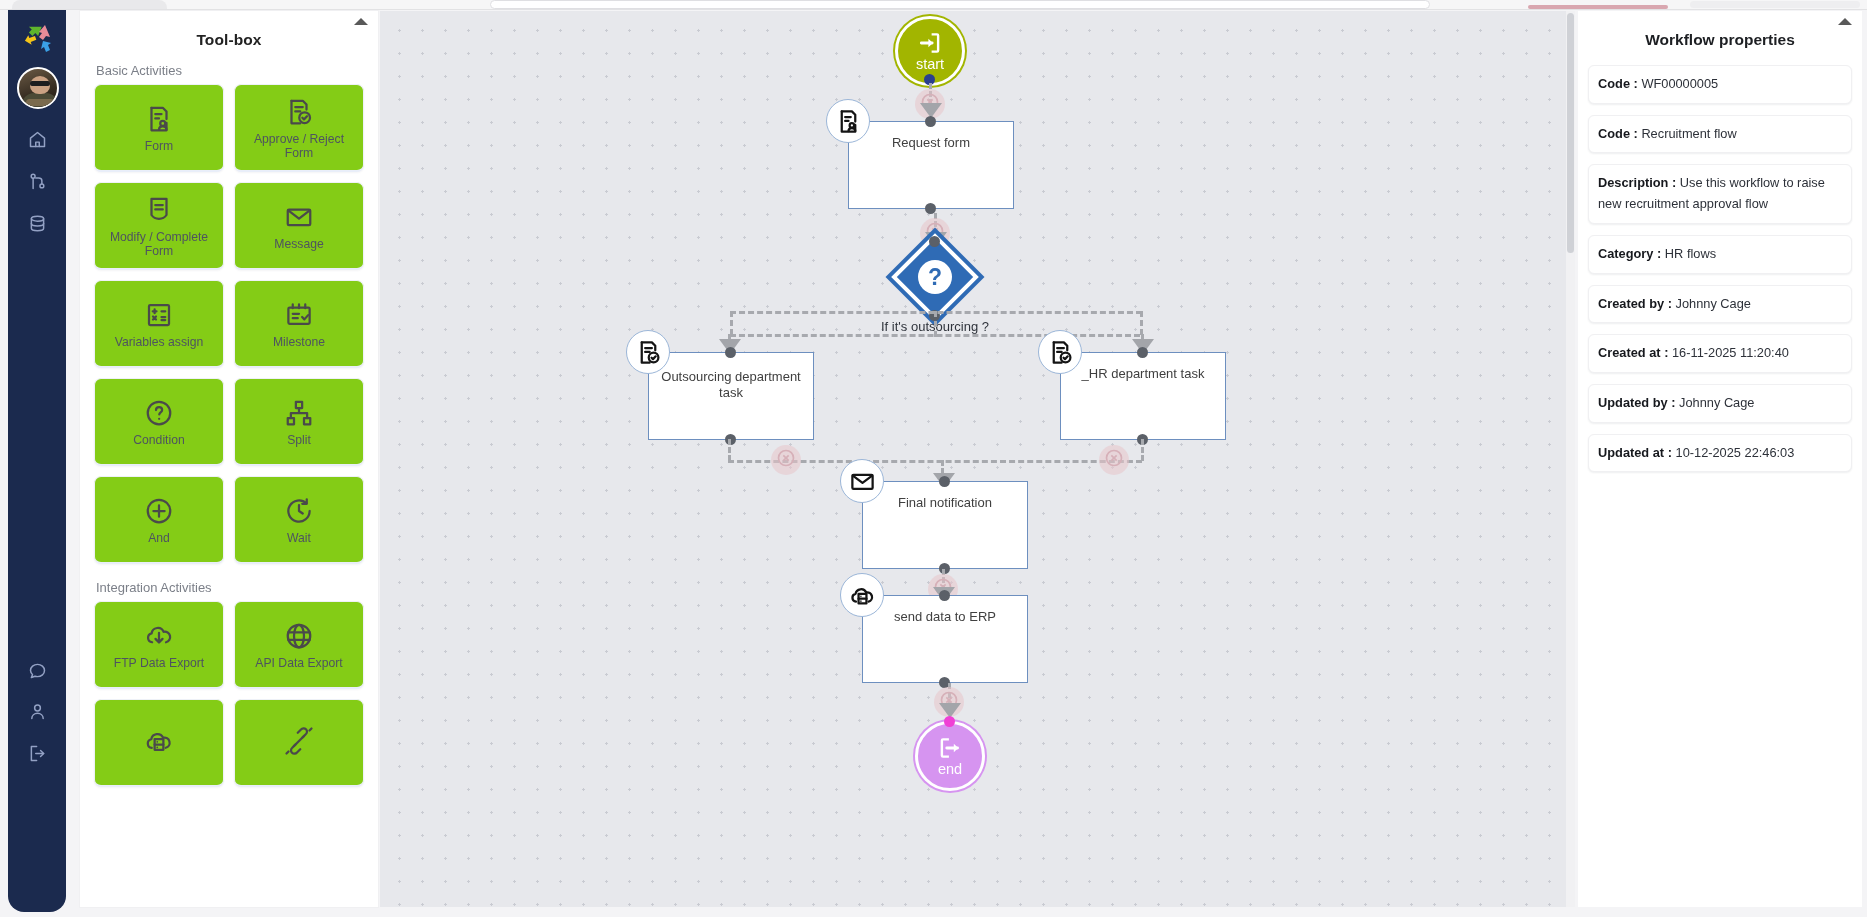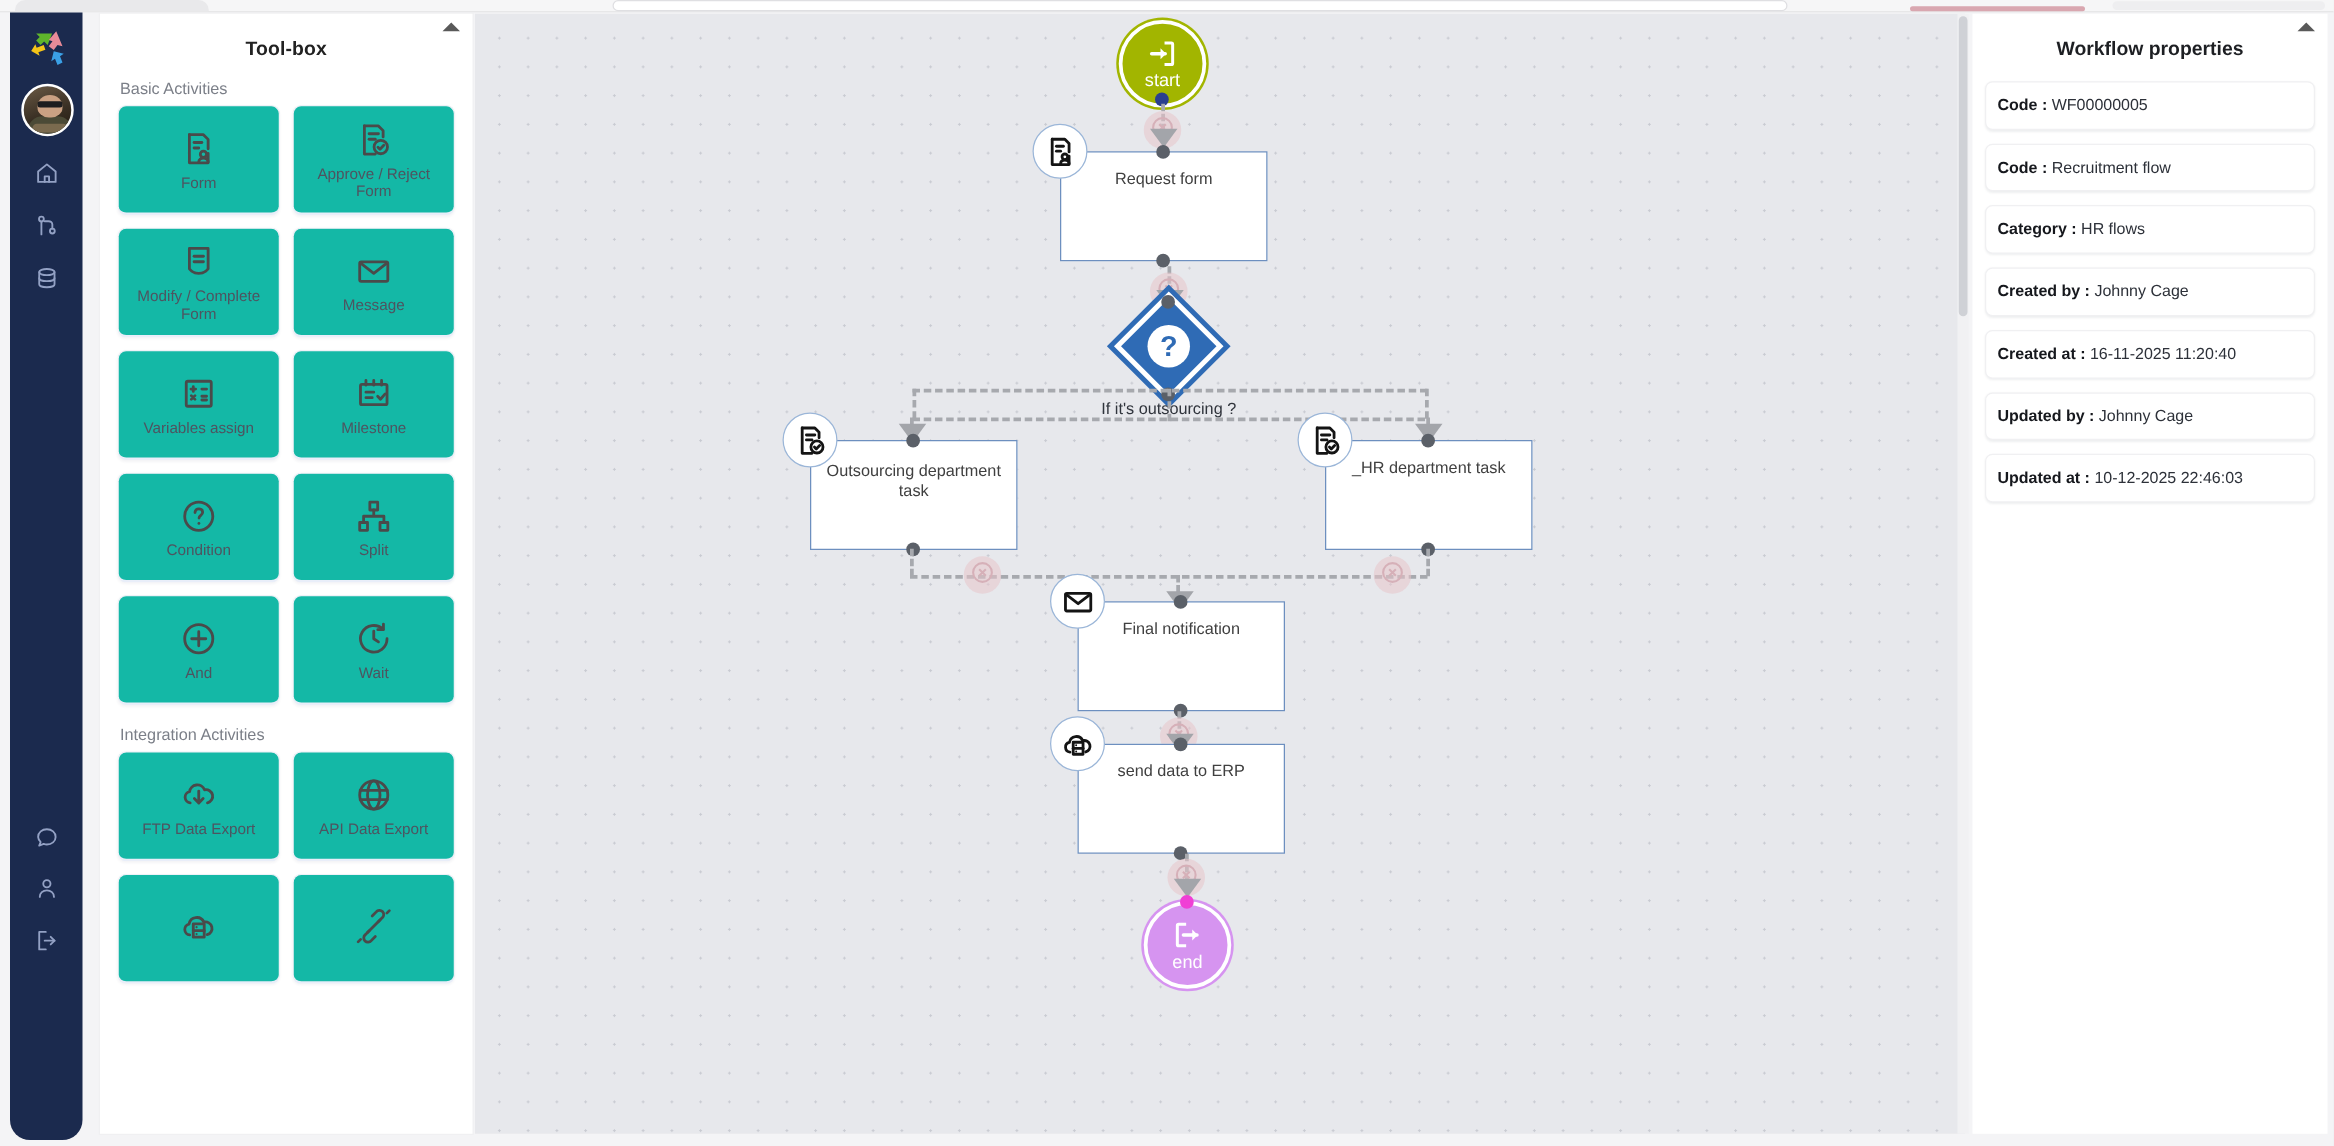--- a/index.html
+++ b/index.html
@@ -97,21 +97,21 @@
     position: absolute; left: 0; top: 44px; width: 298px; height: 852px;
     padding: 0 14px;
   }
   .tb-section {
     font-size: 13px; color: #7b7f88; padding: 8px 2px 6px 2px;
   }
   .tb-grid {
     display: grid; grid-template-columns: 1fr 1fr; gap: 10px 10px;
   }
   .tb-card {
-    background: #14b8a6;
+    background: #84cc16;
     border: 1px solid #eef1f7;
     border-bottom: 2px solid #e9eef9;
     border-radius: 7px;
     height: 88px;
     display: flex; flex-direction: column;
     align-items: center; justify-content: center;
     cursor: pointer;
     box-shadow: 0 1px 2px rgba(30,40,70,.05);
   }
   .tb-card .ico { height: 36px; display:flex; align-items:center; justify-content:center; margin-bottom: 3px; }
@@ -728,20 +728,24 @@
       <div class="prop-row">
         <span class="k">Code :</span>
         <span class="v">WF00000005</span>
       </div>
 
       <div class="prop-row">
         <span class="k">Code :</span>
         <span class="v">Recruitment flow</span>
       </div>
 
+      <div class="prop-row">
+        <span class="k">Description :</span>
+        <span class="v">Use this workflow to raise new recruitment approval flow</span>
+      </div>
 
       <div class="prop-row">
         <span class="k">Category :</span>
         <span class="v">HR flows</span>
       </div>
 
       <div class="prop-row">
         <span class="k">Created by :</span>
         <span class="v">Johnny Cage</span>
       </div>

